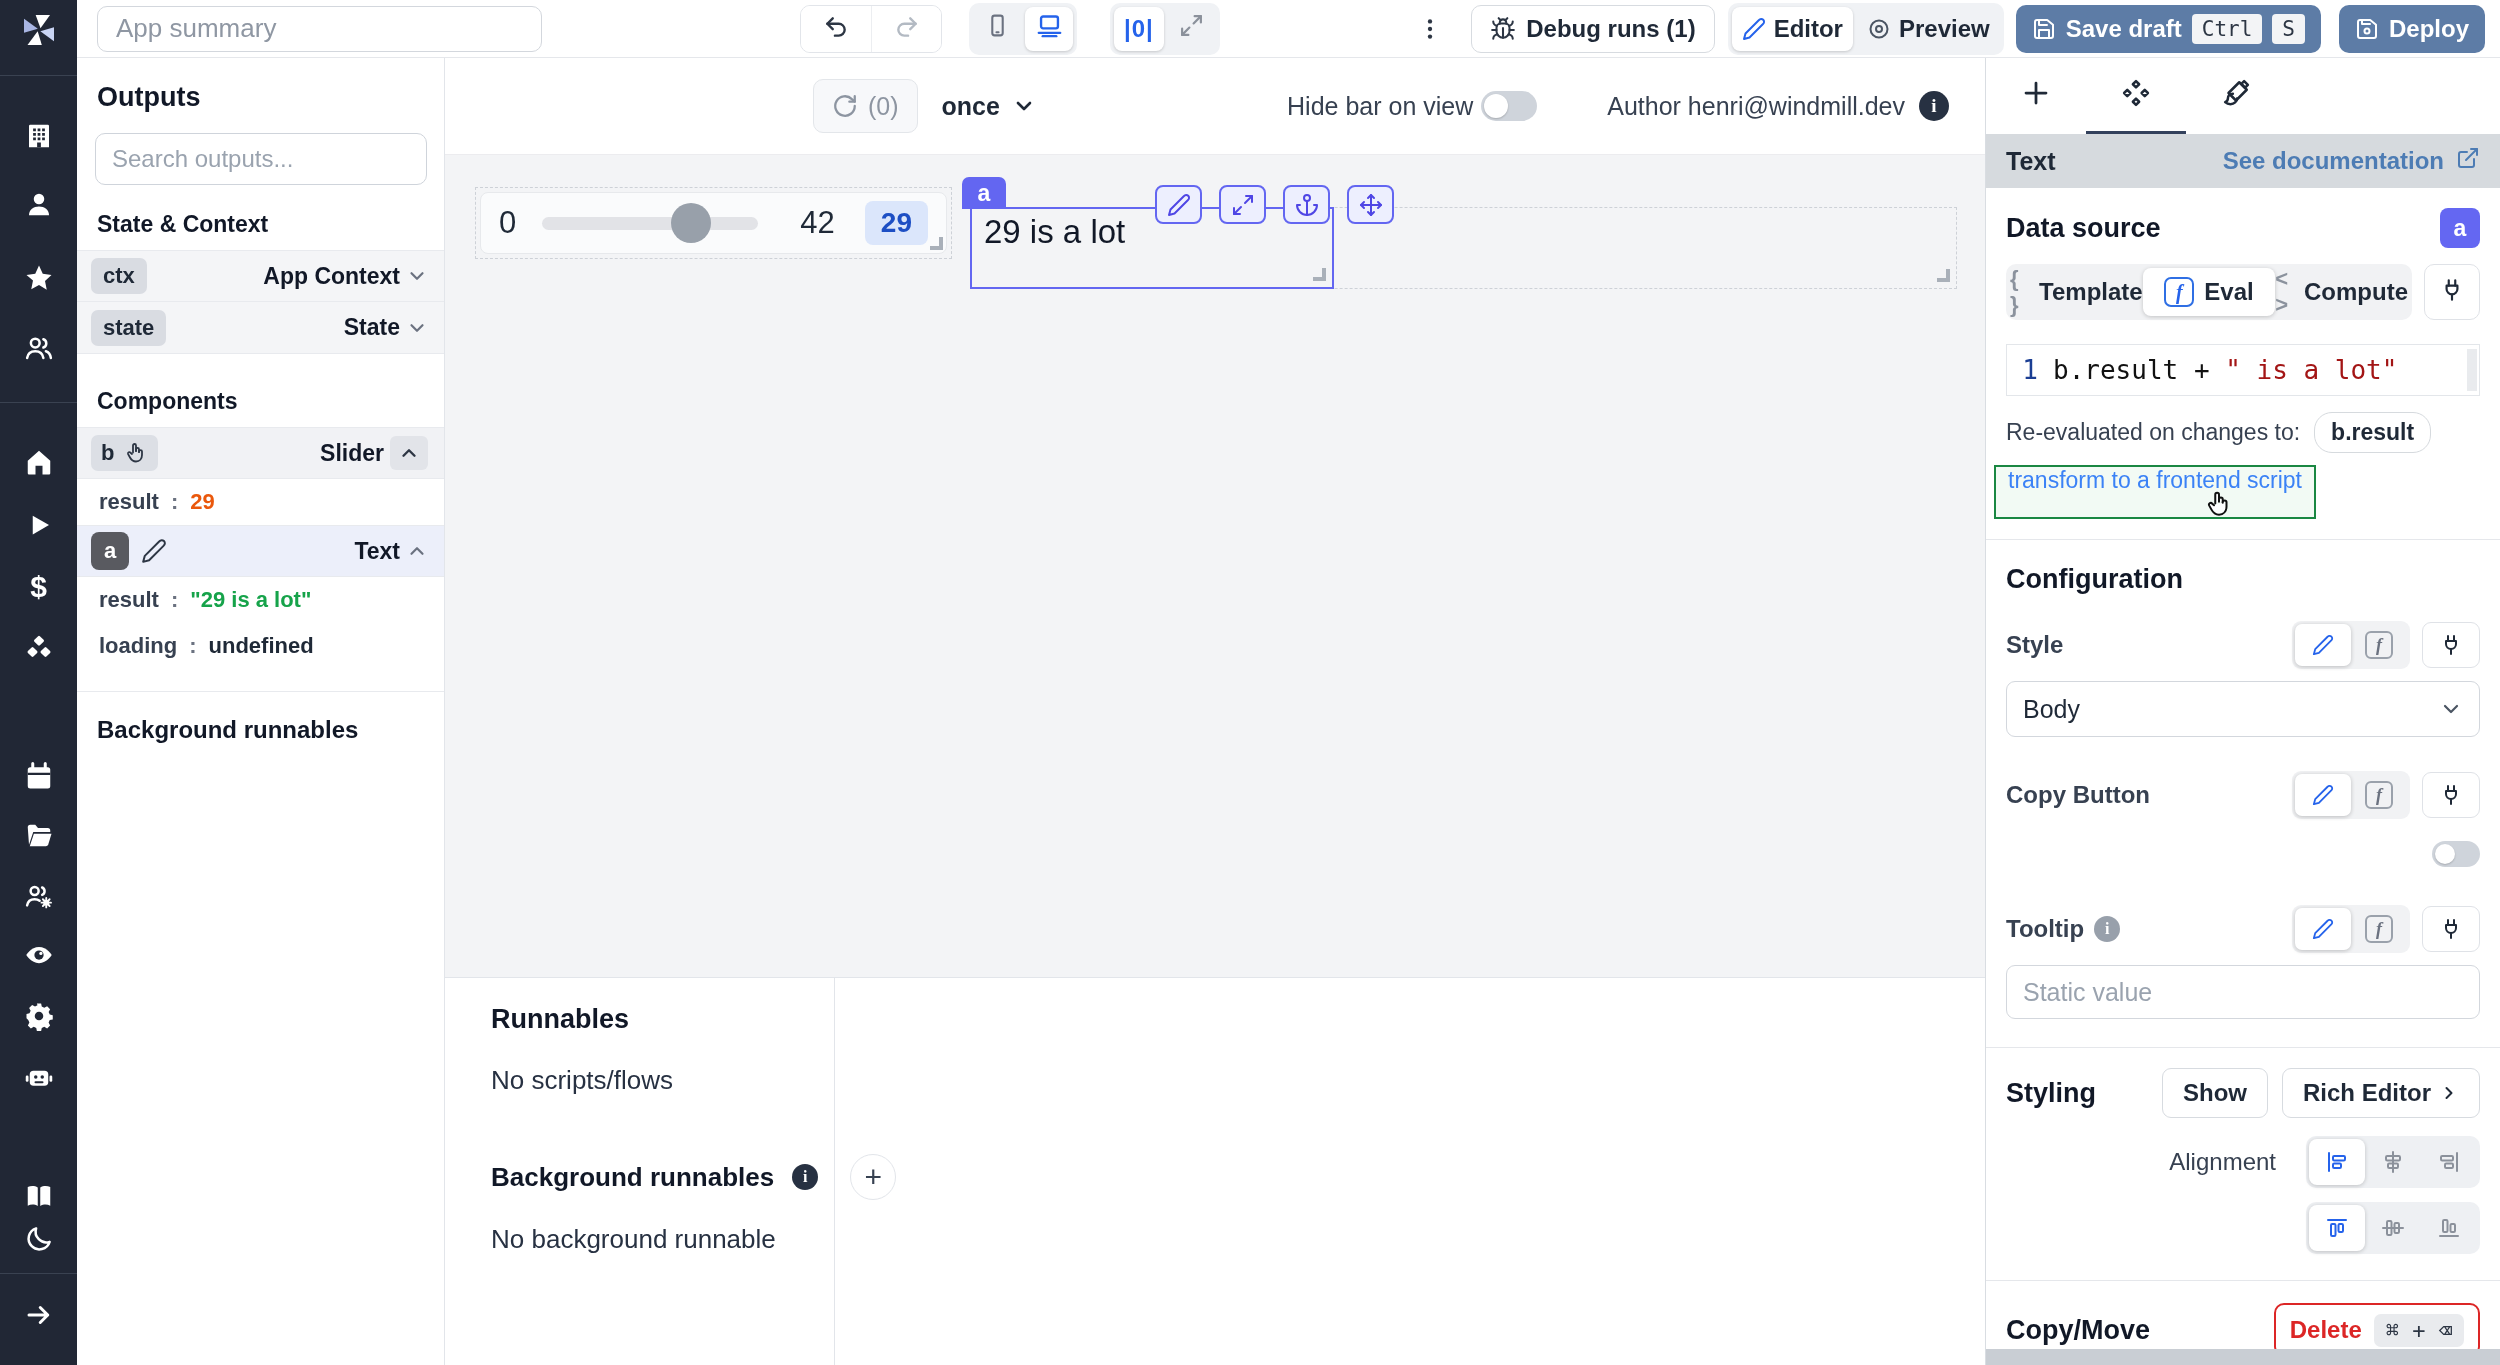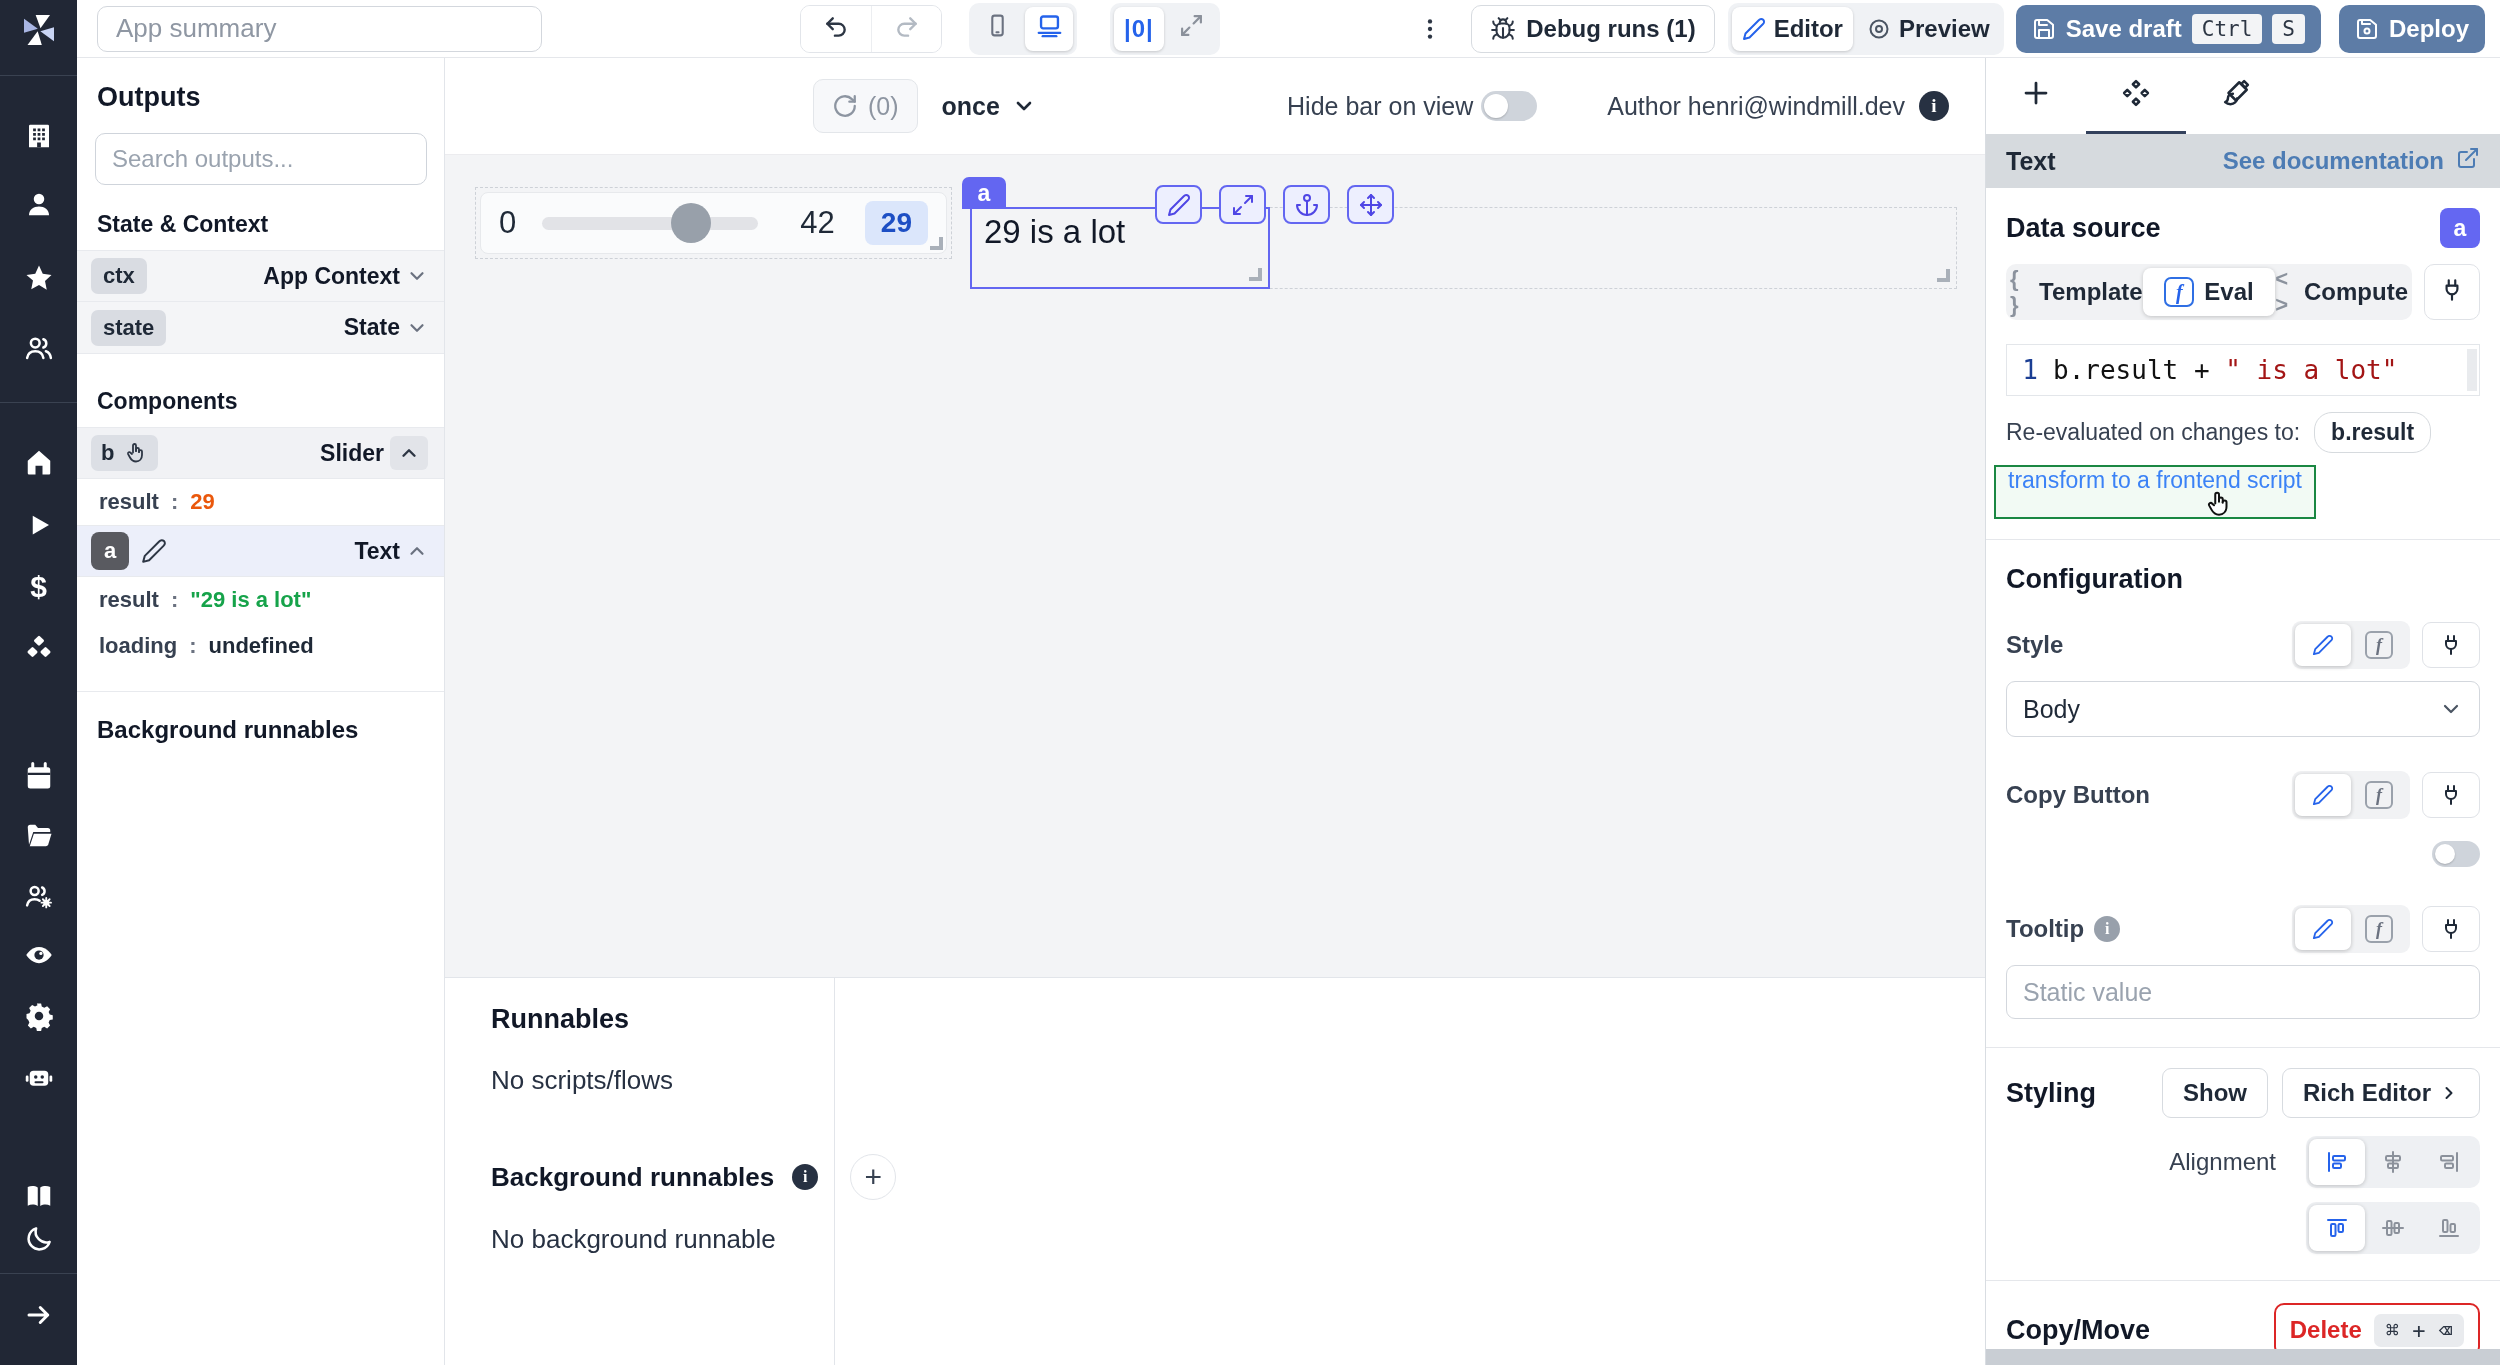--- a/index.html
+++ b/index.html
@@ -561,21 +561,21 @@
               <span class="sval-pill">29</span>
             </div>
             <span class="corner" style="right:8px;bottom:8px"></span>
           </div>
 
           <div class="gcell" style="left:525px;top:52px;width:987px;height:82px">
             <span class="corner" style="right:6px;bottom:6px"></span>
           </div>
 
           <div class="a-tab" style="left:517px;top:22px">a</div>
-          <div class="text-comp" style="left:525px;top:52px;width:300px;height:82px">
+          <div class="text-comp" style="left:525px;top:52px;width:364px;height:82px">
             <div class="tval">29 is a lot</div>
             <span class="corner" style="right:6px;bottom:6px"></span>
           </div>
 
           <div class="comp-toolbar" style="left:710px;top:30px">
             <div class="ctb">
                 <svg viewBox="0 0 24 24" fill="none" stroke="currentColor" stroke-width="2" stroke-linecap="round" stroke-linejoin="round">
                   <path d="M17 3a2.85 2.83 0 1 1 4 4L7.5 20.5 2 22l1.5-5.5Z"></path>
                 </svg>
               </div>

